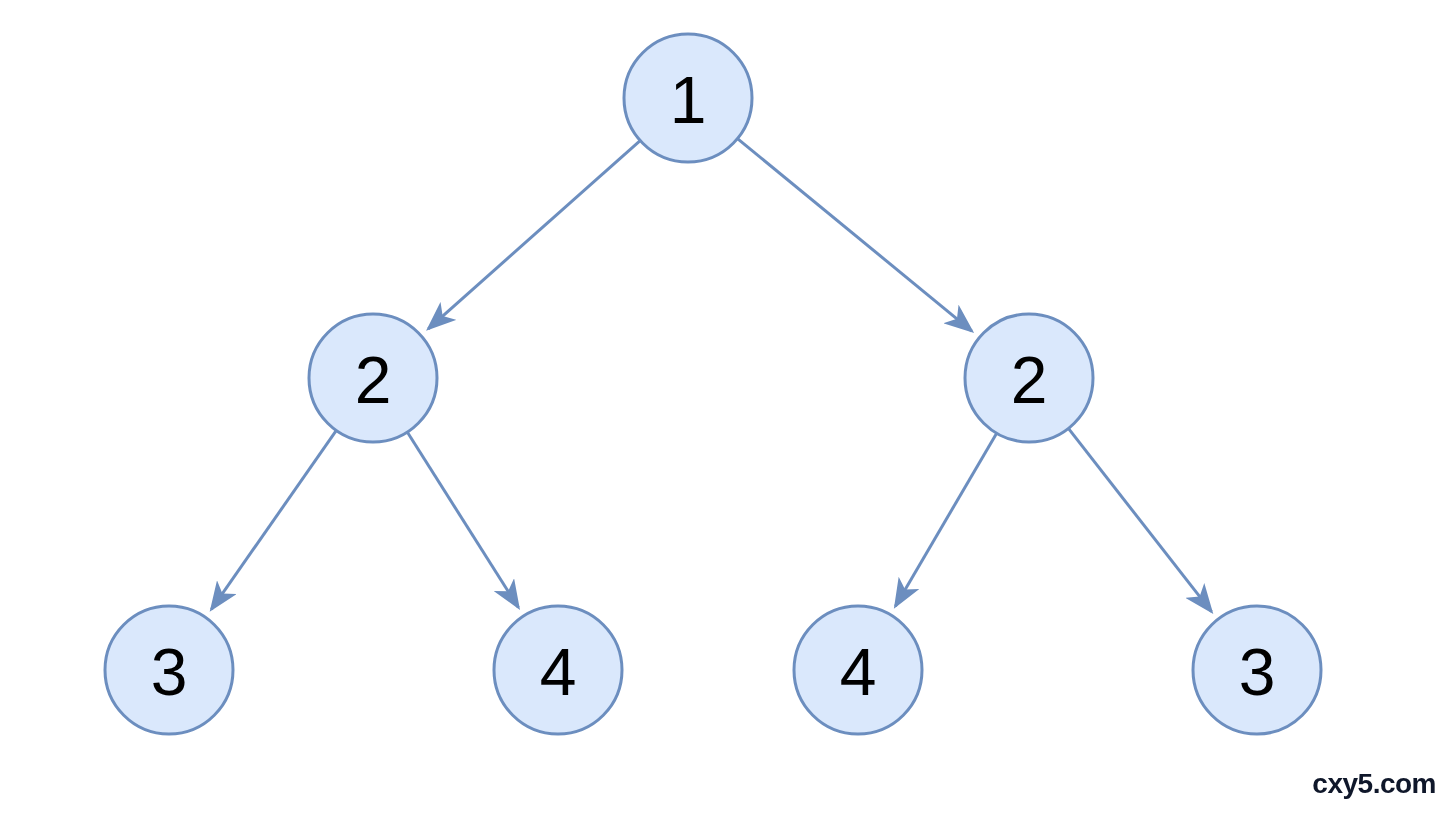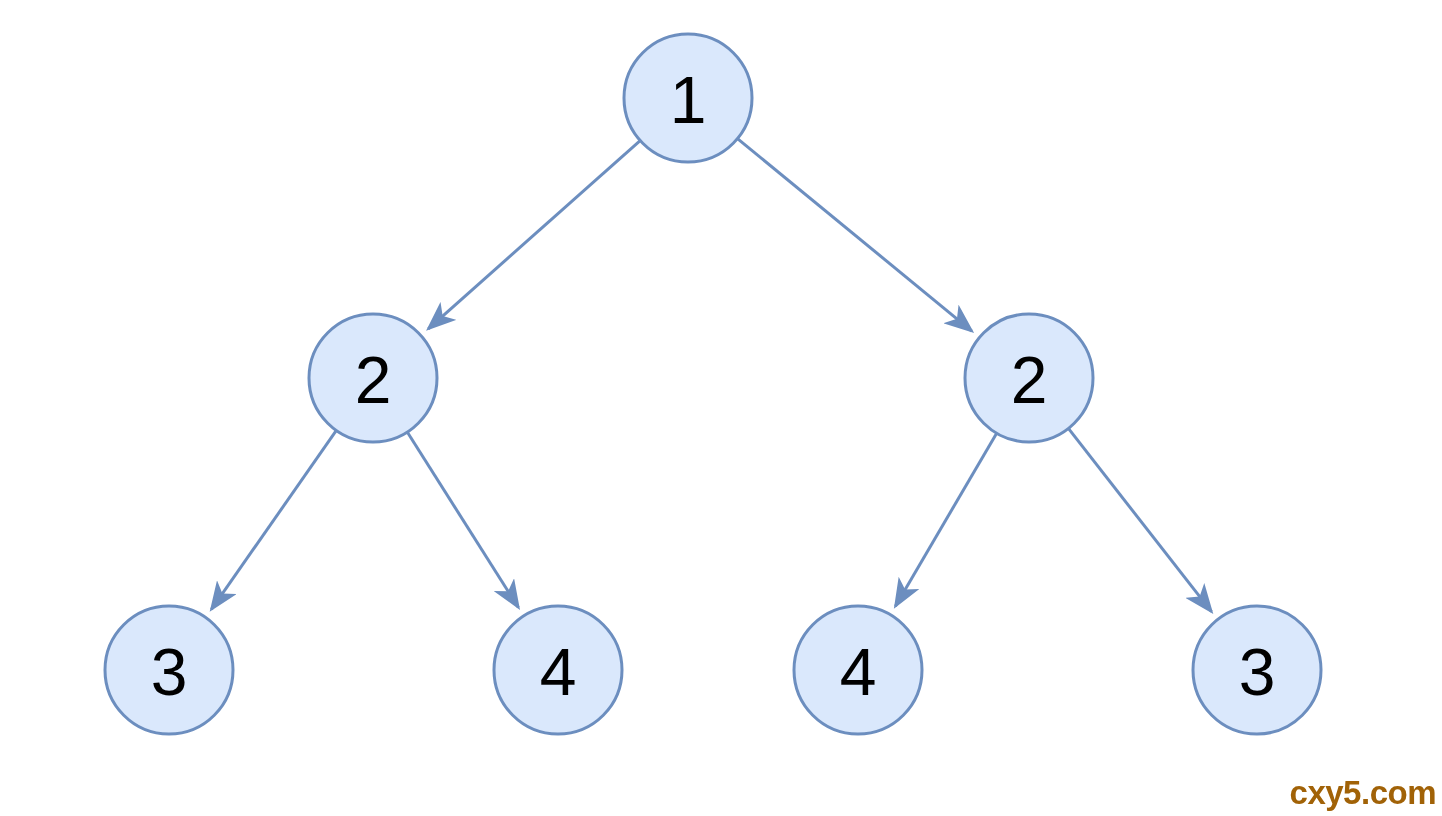--- a/index.html
+++ b/index.html
@@ -38,25 +38,25 @@
     dominant-baseline: central;
     user-select: none;
   }
   .edge-line {
     stroke-width: 3;
     fill: none;
   }
   #watermark {
     position: absolute;
     right: 6px;
-    bottom: 4px;
+    bottom: 16px;
     font-family: "Liberation Sans", sans-serif;
-    font-size: 33px;
+    font-size: 28px;
     font-weight: bold;
-    color: #a16207;
+    color: #0f172a;
     letter-spacing: -0.5px;
     white-space: nowrap;
   }
 </style>
 </head>
 <body>
 
 <div id="canvas">
 
   <svg id="tree-svg" viewBox="0 0 1442 816">

